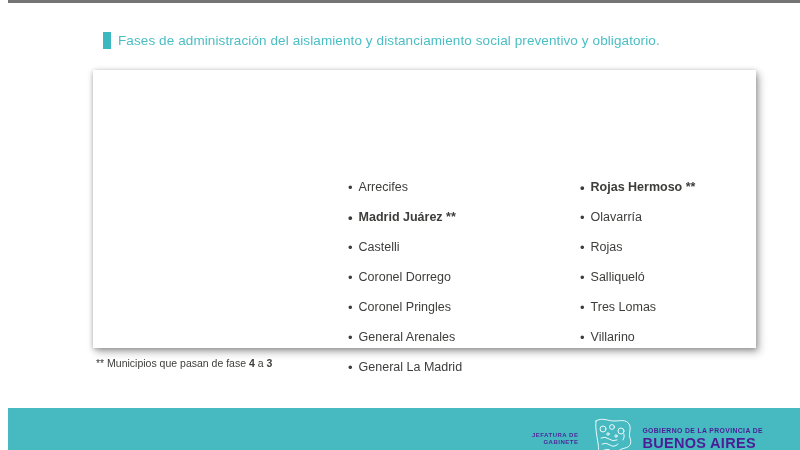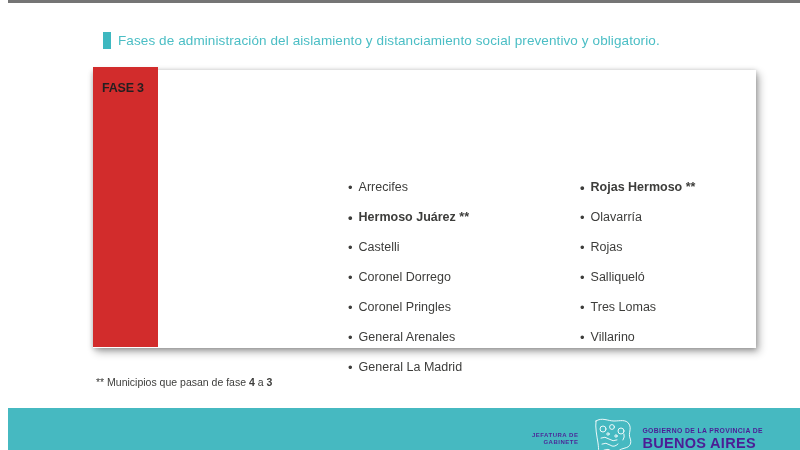--- a/index.html
+++ b/index.html
@@ -28,21 +28,21 @@
     font-size: 12.5px; font-weight: bold; color: #231f20; letter-spacing: -0.2px;
   }
 
   .col { position: absolute; top: 102px; }
   .col1 { left: 255px; }
   .col2 { left: 487px; }
   .li { height: 30px; display: flex; align-items: center; font-size: 12.5px; color: #3d3d3b; }
   .li .dot { margin-right: 6px; font-size: 13px; line-height: 1; }
   .li.bold { font-weight: bold; }
 
-  .footnote { position: absolute; left: 88px; top: 376px; font-size: 10.5px; color: #3d3d3b; }
+  .footnote { position: absolute; left: 88px; top: 357px; font-size: 10.5px; color: #3d3d3b; }
   .footnote b { font-weight: bold; }
 
   .band { position: absolute; left: 0; top: 408px; width: 800px; height: 76px; background: #46b9c1; color: #4c1d95; }
   .footer-cluster { position: absolute; right: 45px; top: 0; height: 62px; display: flex; align-items: center; }
   .dept { text-align: right; font-size: 6px; line-height: 7px; font-weight: bold; letter-spacing: 0.5px; opacity: 0.95; }
   .map-logo { margin: 0 6px 0 10px; display: block; }
   .gov { }
   .gov-line1 { font-size: 6.8px; font-weight: bold; letter-spacing: 0.4px; }
   .gov-line2 { font-size: 14.5px; font-weight: bold; letter-spacing: 0.3px; margin-top: 1px; }
 </style>
@@ -58,21 +58,21 @@
 
   <div class="card">
 
     <div class="col col1">
       <div class="li">
           <span class="dot">•</span>
           <span>Arrecifes</span>
         </div>
       <div class="li bold">
           <span class="dot">•</span>
-          <span>Hermoso Juárez **</span>
+          <span>Madrid Juárez **</span>
         </div>
       <div class="li">
           <span class="dot">•</span>
           <span>Castelli</span>
         </div>
       <div class="li">
           <span class="dot">•</span>
           <span>Coronel Dorrego</span>
         </div>
       <div class="li">
@@ -111,23 +111,20 @@
           <span>Tres Lomas</span>
         </div>
       <div class="li">
           <span class="dot">•</span>
           <span>Villarino</span>
         </div>
     </div>
 
   </div>
 
-  <div class="phase-badge">
-    <span>FASE 3</span>
-  </div>
 
   <div class="footnote"><span>** Municipios que pasan de fase </span><b>4</b><span> a </span><b>3</b></div>
 
   <div class="band">
     <div class="footer-cluster">
       <div class="dept">
         <div>JEFATURA DE</div>
         <div>GABINETE</div>
       </div>
       <svg class="map-logo" width="48" height="48" viewBox="0 0 48 48" fill="none" stroke="#ffffff" stroke-width="0.9" stroke-linecap="round">

